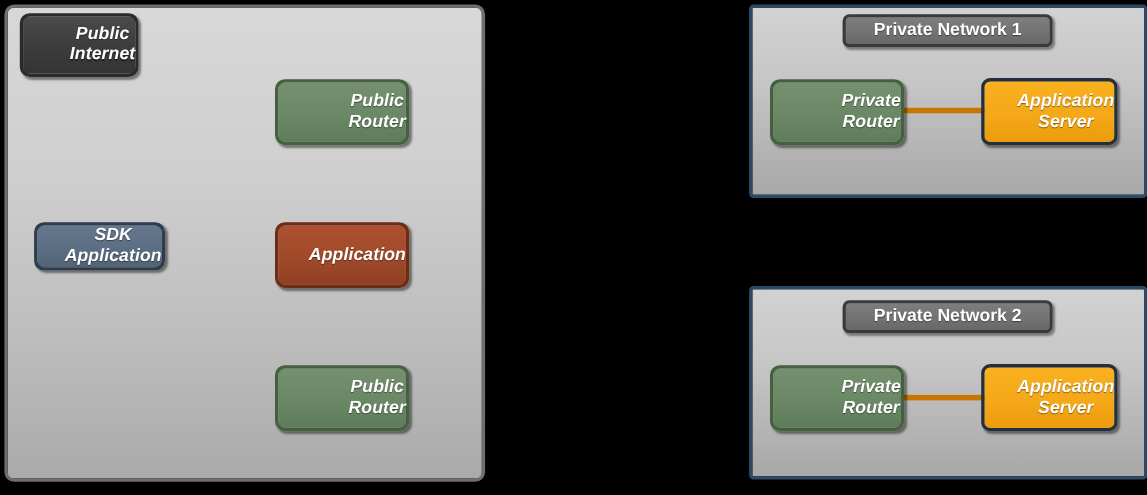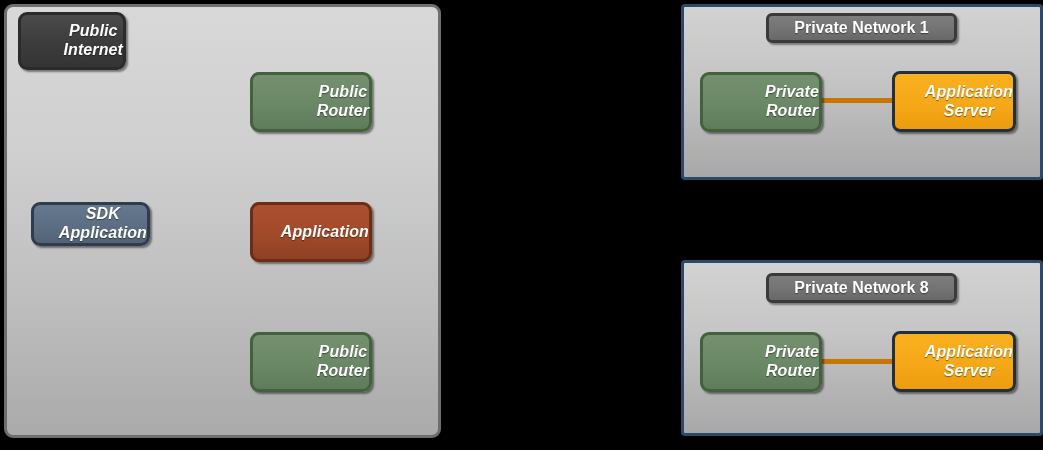--- a/index.html
+++ b/index.html
@@ -152,21 +152,21 @@
 
   <div class="node n-appserver" style="left:892px; top:71px; width:124px; height:61px;">
     <span class="node-label">Application
 Server</span>
   </div>
 
   <div class="panel panel-private" style="left:681px; top:260px; width:362px; height:176px;">
   </div>
 
   <div class="net-title" style="left:766px; top:273px; width:191px; height:30px;">
-    <span>Private Network 8</span>
+    <span>Private Network 2</span>
   </div>
 
   <div class="connector" style="left:812px; top:359px; width:90px;">
   </div>
 
   <div class="node n-router" style="left:700px; top:332px; width:122px; height:60px;">
     <span class="node-label">Private
 Router</span>
   </div>
 

